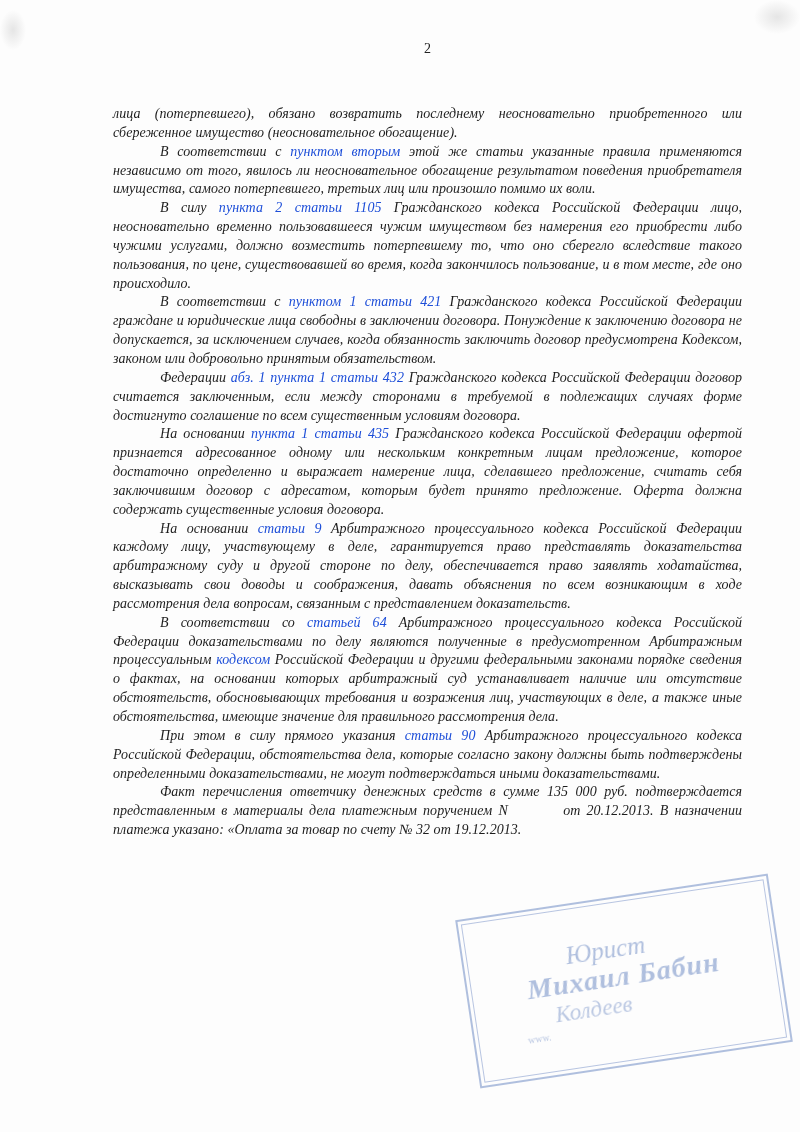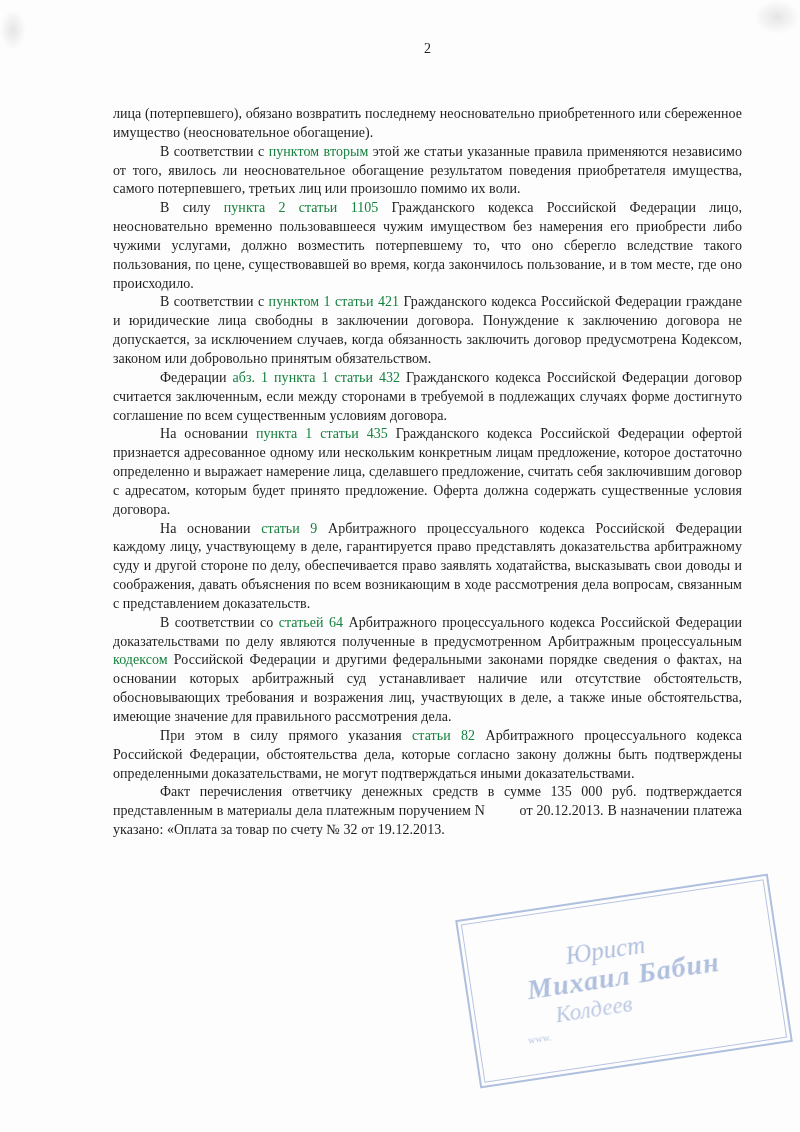--- a/index.html
+++ b/index.html
@@ -26,30 +26,31 @@
   .text-block {
     position: absolute;
     left: 113px;
     top: 105px;
     width: 629px;
     font-size: 14px;
     line-height: 18.85px;
     text-align: justify;
     color: #1d1d1d;
     letter-spacing: 0.05px;
+    font-style: italic;
   }
   .text-block p {
     margin: 0;
     text-indent: 47px;
   }
   .text-block p.no-indent {
     text-indent: 0;
   }
   .ref-link {
-    color: #15803d;
+    color: #1d4ed8;
     cursor: pointer;
     text-decoration: none;
   }
   
   .stamp {
     position: absolute;
     left: 466px;
     top: 896px;
     width: 316px;
     height: 170px;
@@ -117,21 +118,21 @@
 
 <div class="text-block">
     <p class="no-indent"><span>лица (потерпевшего), обязано возвратить последнему неосновательно приобретенного или сбереженное имущество (неосновательное обогащение).</span></p>
     <p><span>В соответствии с </span><span class="ref-link">пунктом вторым</span><span> этой же статьи указанные правила применяются независимо от того, явилось ли неосновательное обогащение результатом поведения приобретателя имущества, самого потерпевшего, третьих лиц или произошло помимо их воли.</span></p>
     <p><span>В силу </span><span class="ref-link">пункта 2 статьи 1105</span><span> Гражданского кодекса Российской Федерации лицо, неосновательно временно пользовавшееся чужим имуществом без намерения его приобрести либо чужими услугами, должно возместить потерпевшему то, что оно сберегло вследствие такого пользования, по цене, существовавшей во время, когда закончилось пользование, и в том месте, где оно происходило.</span></p>
     <p><span>В соответствии с </span><span class="ref-link">пунктом 1 статьи 421</span><span> Гражданского кодекса Российской Федерации граждане и юридические лица свободны в заключении договора. Понуждение к заключению договора не допускается, за исключением случаев, когда обязанность заключить договор предусмотрена Кодексом, законом или добровольно принятым обязательством.</span></p>
     <p><span>Федерации </span><span class="ref-link">абз. 1 пункта 1 статьи 432</span><span> Гражданского кодекса Российской Федерации договор считается заключенным, если между сторонами в требуемой в подлежащих случаях форме достигнуто соглашение по всем существенным условиям договора.</span></p>
     <p><span>На основании </span><span class="ref-link">пункта 1 статьи 435</span><span> Гражданского кодекса Российской Федерации офертой признается адресованное одному или нескольким конкретным лицам предложение, которое достаточно определенно и выражает намерение лица, сделавшего предложение, считать себя заключившим договор с адресатом, которым будет принято предложение. Оферта должна содержать существенные условия договора.</span></p>
     <p><span>На основании </span><span class="ref-link">статьи 9</span><span> Арбитражного процессуального кодекса Российской Федерации каждому лицу, участвующему в деле, гарантируется право представлять доказательства арбитражному суду и другой стороне по делу, обеспечивается право заявлять ходатайства, высказывать свои доводы и соображения, давать объяснения по всем возникающим в ходе рассмотрения дела вопросам, связанным с представлением доказательств.</span></p>
     <p><span>В соответствии со </span><span class="ref-link">статьей 64</span><span> Арбитражного процессуального кодекса Российской Федерации доказательствами по делу являются полученные в предусмотренном Арбитражным процессуальным </span><span class="ref-link">кодексом</span><span> Российской Федерации и другими федеральными законами порядке сведения о фактах, на основании которых арбитражный суд устанавливает наличие или отсутствие обстоятельств, обосновывающих требования и возражения лиц, участвующих в деле, а также иные обстоятельства, имеющие значение для правильного рассмотрения дела.</span></p>
-    <p><span>При этом в силу прямого указания </span><span class="ref-link">статьи 82</span><span> Арбитражного процессуального кодекса Российской Федерации, обстоятельства дела, которые согласно закону должны быть подтверждены определенными доказательствами, не могут подтверждаться иными доказательствами.</span></p>
+    <p><span>При этом в силу прямого указания </span><span class="ref-link">статьи 90</span><span> Арбитражного процессуального кодекса Российской Федерации, обстоятельства дела, которые согласно закону должны быть подтверждены определенными доказательствами, не могут подтверждаться иными доказательствами.</span></p>
     <p><span>Факт перечисления ответчику денежных средств в сумме 135&nbsp;000 руб. подтверждается представленным в материалы дела платежным поручением N&nbsp;&nbsp;&nbsp;&nbsp;&nbsp;&nbsp;&nbsp;&nbsp; от 20.12.2013. В назначении платежа указано: «Оплата за товар по счету № 32 от 19.12.2013.</span></p>
   </div>
 
 <div class="stamp">
   <div class="stamp-inner">
     <div class="stamp-title">Юрист</div>
     <div class="stamp-name">Михаил Бабин</div>
     <div class="stamp-line3">Колдеев</div>
     <div class="stamp-url">www.</div>
   </div>

